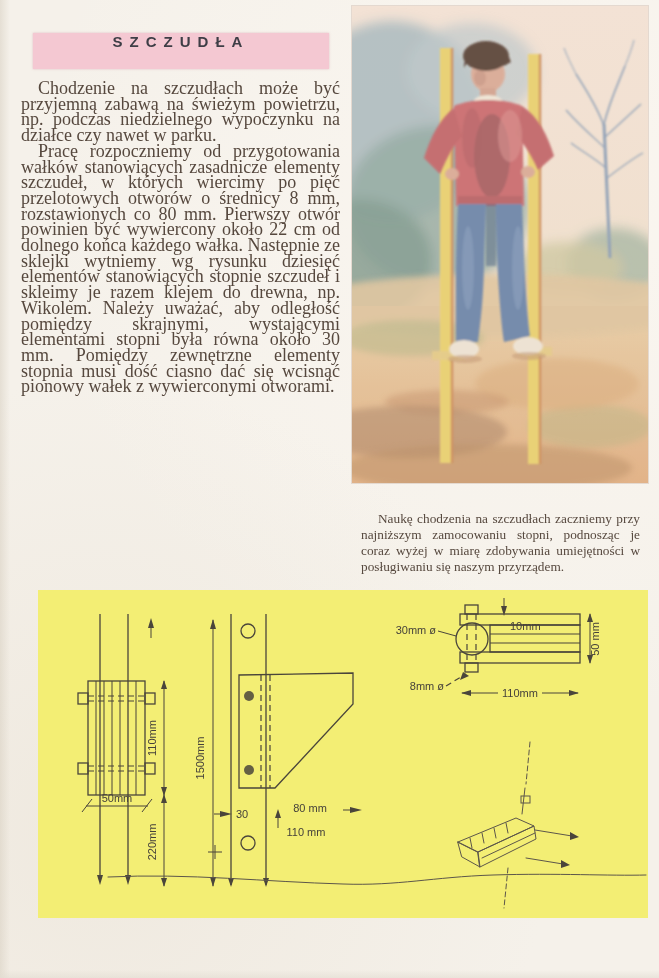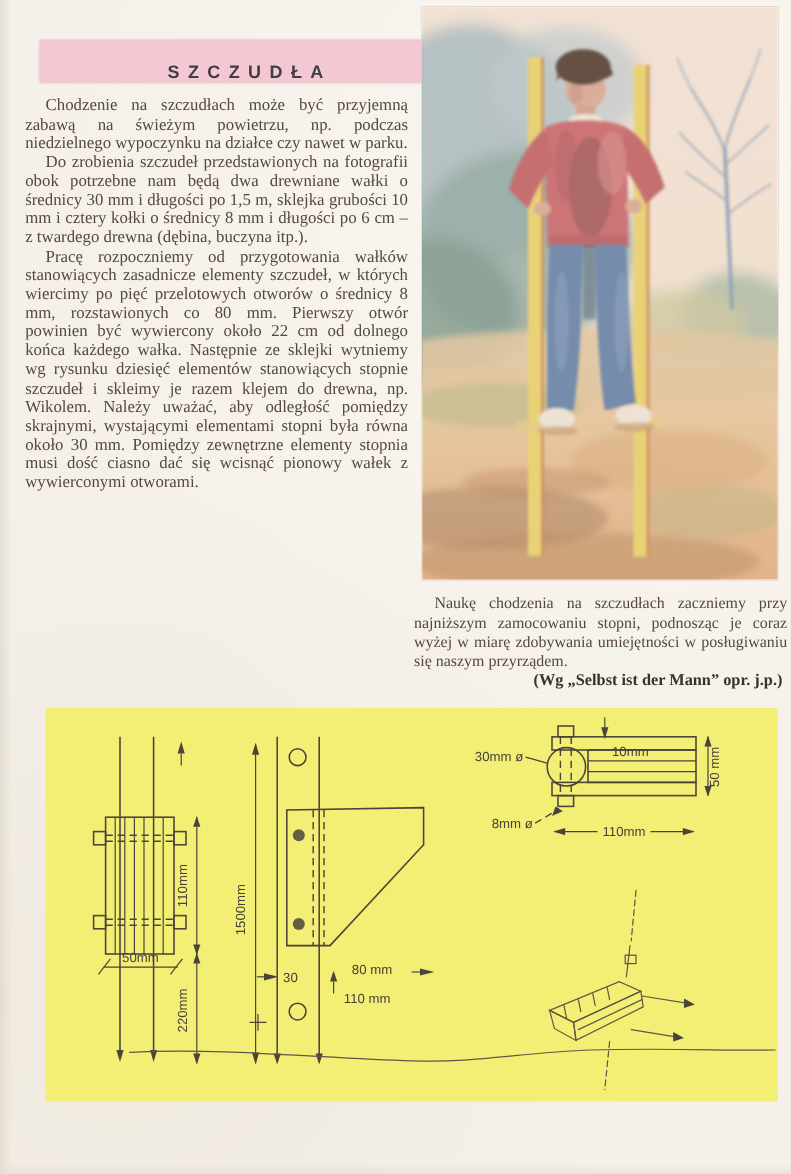--- a/index.html
+++ b/index.html
@@ -10,36 +10,36 @@
       radial-gradient(circle at 15% 85%, #efe9df 0%, rgba(239,233,223,0) 45%),
       radial-gradient(circle at 85% 20%, #faf6f0 0%, rgba(250,246,240,0) 55%),
       #f5f1ea;
   }
   .scan-edge-left{position:absolute;left:0;top:0;width:10px;height:978px;
     background:linear-gradient(90deg,#d8d0c2,rgba(216,208,194,0));opacity:.55;}
   .scan-edge-bottom{position:absolute;left:0;bottom:0;width:659px;height:8px;
     background:linear-gradient(0deg,#e2dcd1,rgba(226,220,209,0));opacity:.6;}
 
   .title-banner{position:absolute;left:33px;top:33px;width:296px;height:36px;
-    background:#f4c8d2;display:flex;align-items:flex-end;justify-content:center;
-    box-shadow:0 0 2px rgba(210,150,165,.6);padding-left:27px;}
+    background:#f4c8d2;display:flex;align-items:flex-start;justify-content:center;
+    box-shadow:0 0 2px rgba(210,150,165,.6);}
   .title-banner .title-text{font-family:"Liberation Sans",sans-serif;font-weight:bold;
     font-size:15px;letter-spacing:7px;color:#3e3e46;}
 
   .body-col{position:absolute;left:21px;top:81px;width:319px;
-    color:#56483e;font-size:14px;line-height:15.7px;text-align:justify;}
+    color:#56483e;font-size:18px;line-height:15.7px;text-align:justify;}
   .body-col p{margin:0;text-indent:17px;}
 
   .photo-frame{position:absolute;left:352px;top:6px;width:296px;height:477px;
     box-shadow:0 0 0 1px rgba(220,205,195,.7);}
   .photo-frame svg{display:block;}
 
   .caption-col{position:absolute;left:345px;top:495px;width:311px;
     color:#56483e;font-size:13.3px;line-height:15.9px;text-align:justify;}
-  .caption-col p{margin:0;text-indent:17px;}
+  .caption-col p{margin:16px;text-indent:17px;}
   .credit{margin-top:2px;text-align:right;font-weight:bold;color:#39322b;
     padding-right:4px;text-indent:0;font-size:13.6px;}
 
   .diagram-panel{position:absolute;left:38px;top:590px;width:610px;height:328px;
     background:#f3ee74;}
   .diagram-panel svg{display:block;}
   .diagram-panel text{font-family:"Liberation Sans",sans-serif;font-size:11px;fill:#45413a;}
   .dline{stroke:#4a453b;stroke-width:1.3;fill:none;}
   .dthin{stroke:#4a453b;stroke-width:1;fill:none;}
   .ddash{stroke:#4a453b;stroke-width:1.2;fill:none;stroke-dasharray:6 4;}
@@ -52,21 +52,20 @@
 <div class="page">
   <div class="scan-edge-left"></div>
   <div class="scan-edge-bottom"></div>
 
   <div class="title-banner">
     <span class="title-text">SZCZUDŁA</span>
   </div>
 
   <div class="body-col">
     <p>Chodzenie na szczudłach może być przyjemną zabawą na świeżym powietrzu, np. podczas niedzielnego wypoczynku na działce czy nawet w parku.</p>
-    <p>Do zrobienia szczudeł przedstawionych na fotografii obok potrzebne nam będą dwa drewniane wałki o średnicy 30 mm i długości po 1,5 m, sklejka grubości 10 mm i cztery kołki o średnicy 8 mm i długości po 6 cm – z twardego drewna (dębina, buczyna itp.).</p>
     <p>Pracę rozpoczniemy od przygotowania wałków stanowiących zasadnicze elementy szczudeł, w których wiercimy po pięć przelotowych otworów o średnicy 8 mm, rozstawionych co 80 mm. Pierwszy otwór powinien być wywiercony około 22 cm od dolnego końca każdego wałka. Następnie ze sklejki wytniemy wg rysunku dziesięć elementów stanowiących stopnie szczudeł i skleimy je razem klejem do drewna, np. Wikolem. Należy uważać, aby odległość pomiędzy skrajnymi, wystającymi elementami stopni była równa około 30 mm. Pomiędzy zewnętrzne elementy stopnia musi dość ciasno dać się wcisnąć pionowy wałek z wywierconymi otworami.</p>
   </div>
 
   <div class="photo-frame">
     <svg width="296" height="477" viewBox="0 0 296 477">
       <defs>
         <linearGradient id="sky" x1="0" y1="0" x2="0" y2="1">
           <stop offset="0" stop-color="#f3e3d7"></stop>
             <stop offset="1" stop-color="#eedfc8"></stop>
         </linearGradient>

